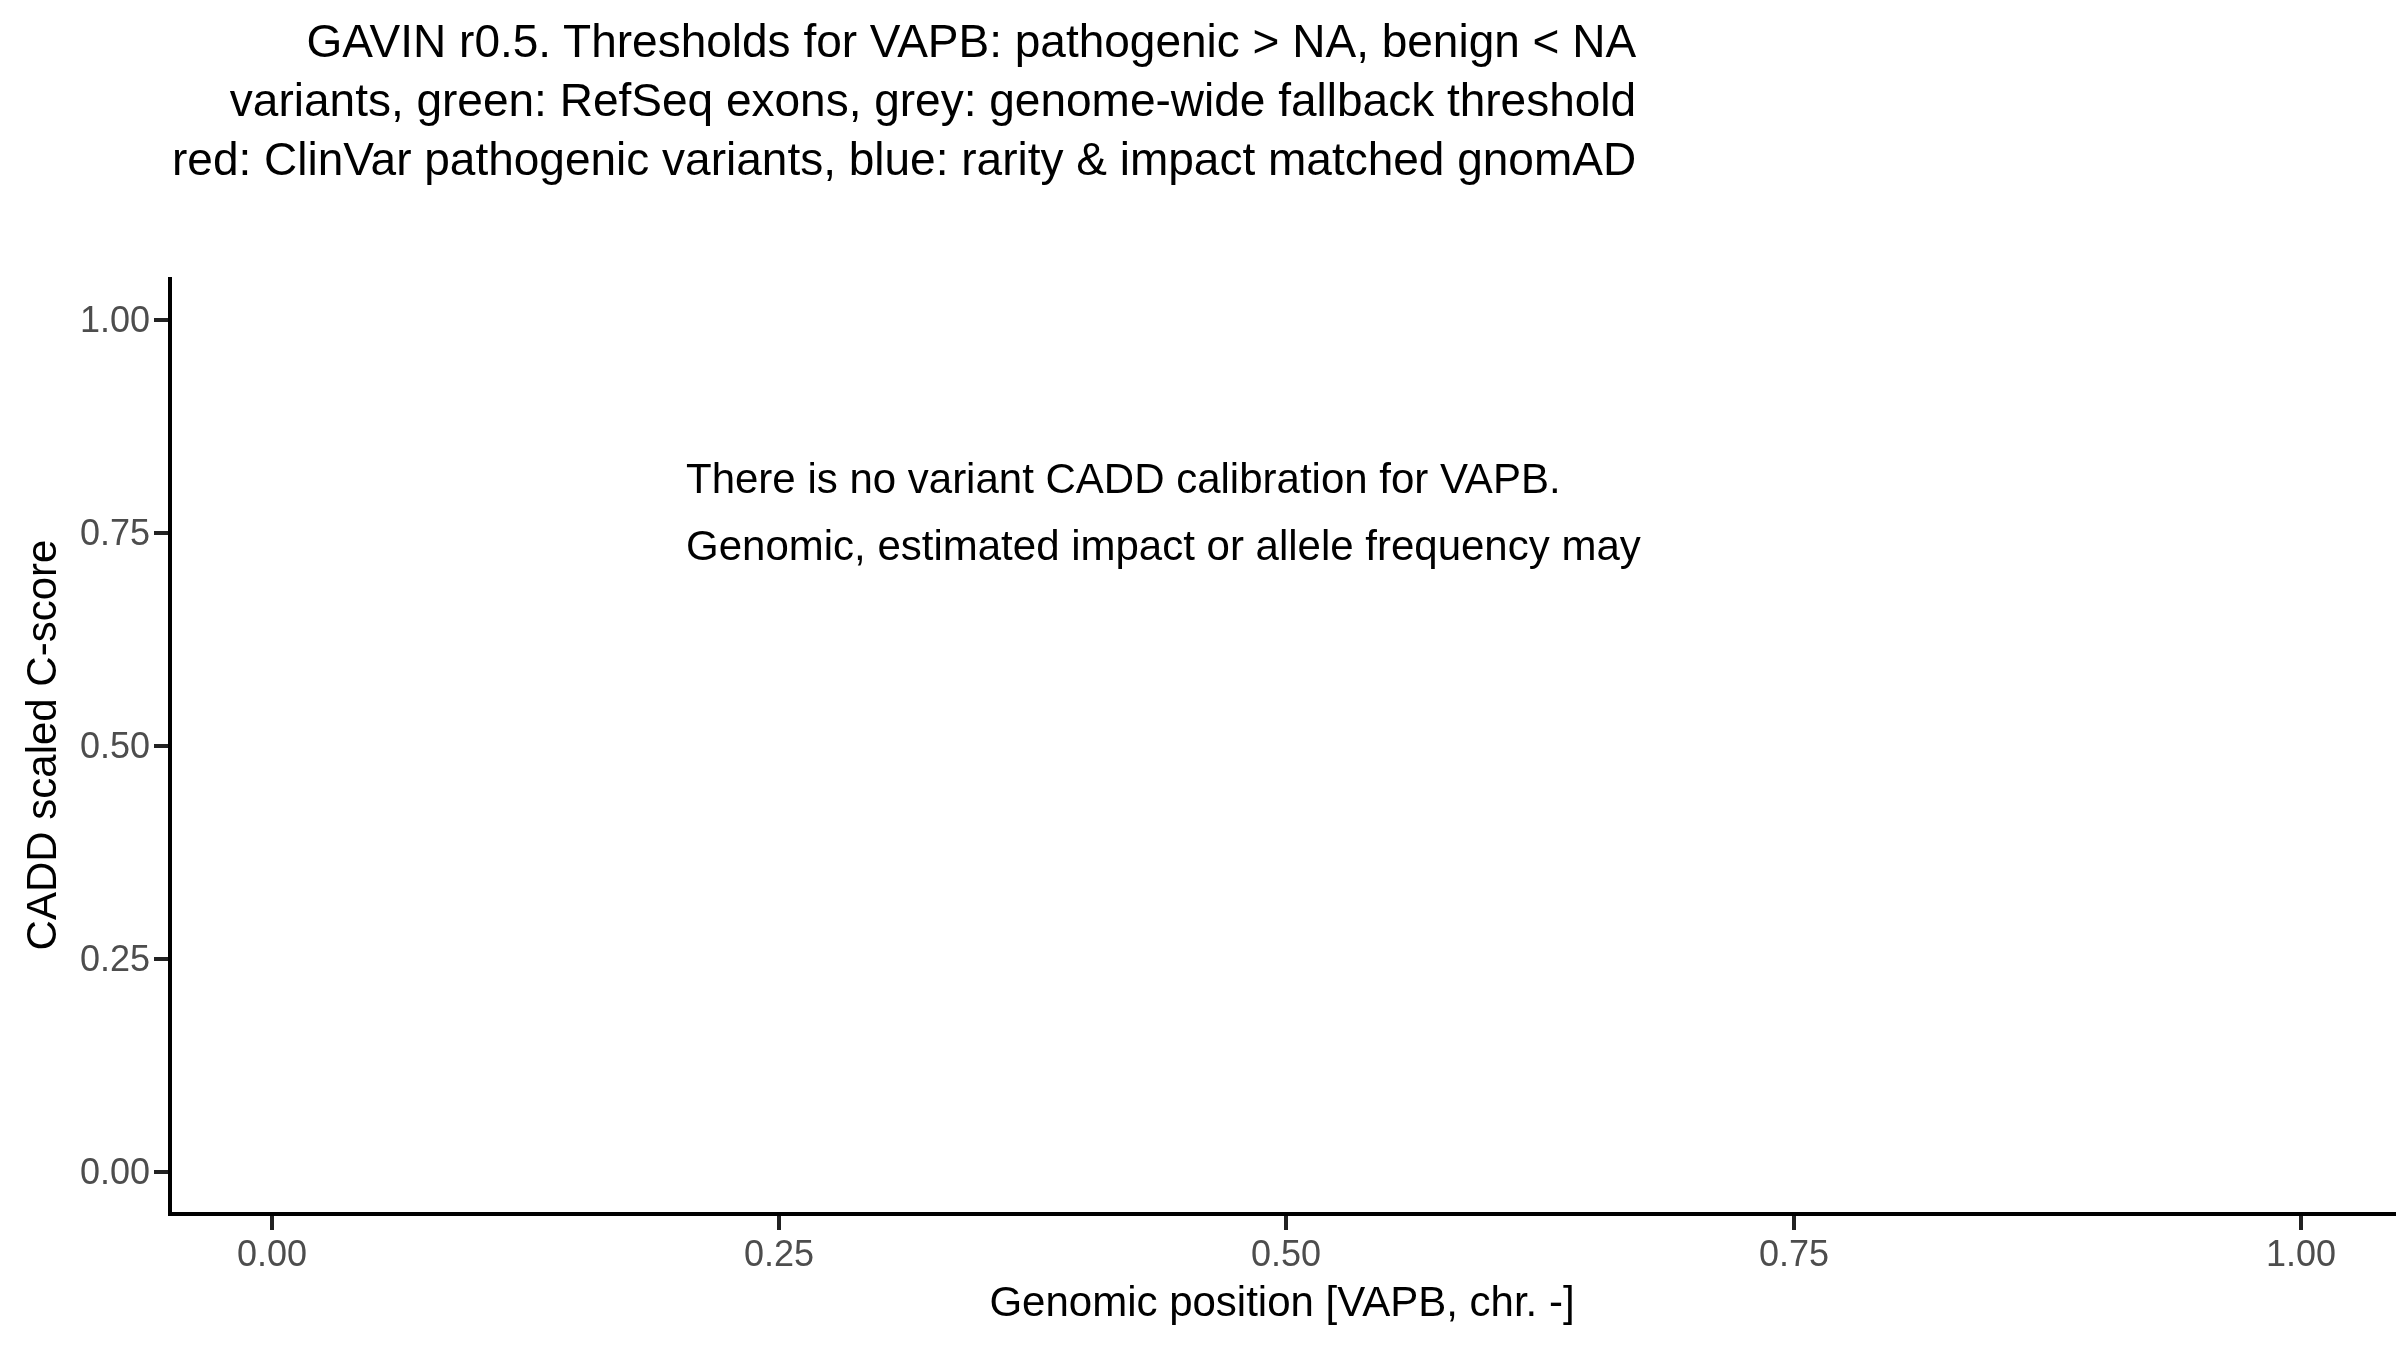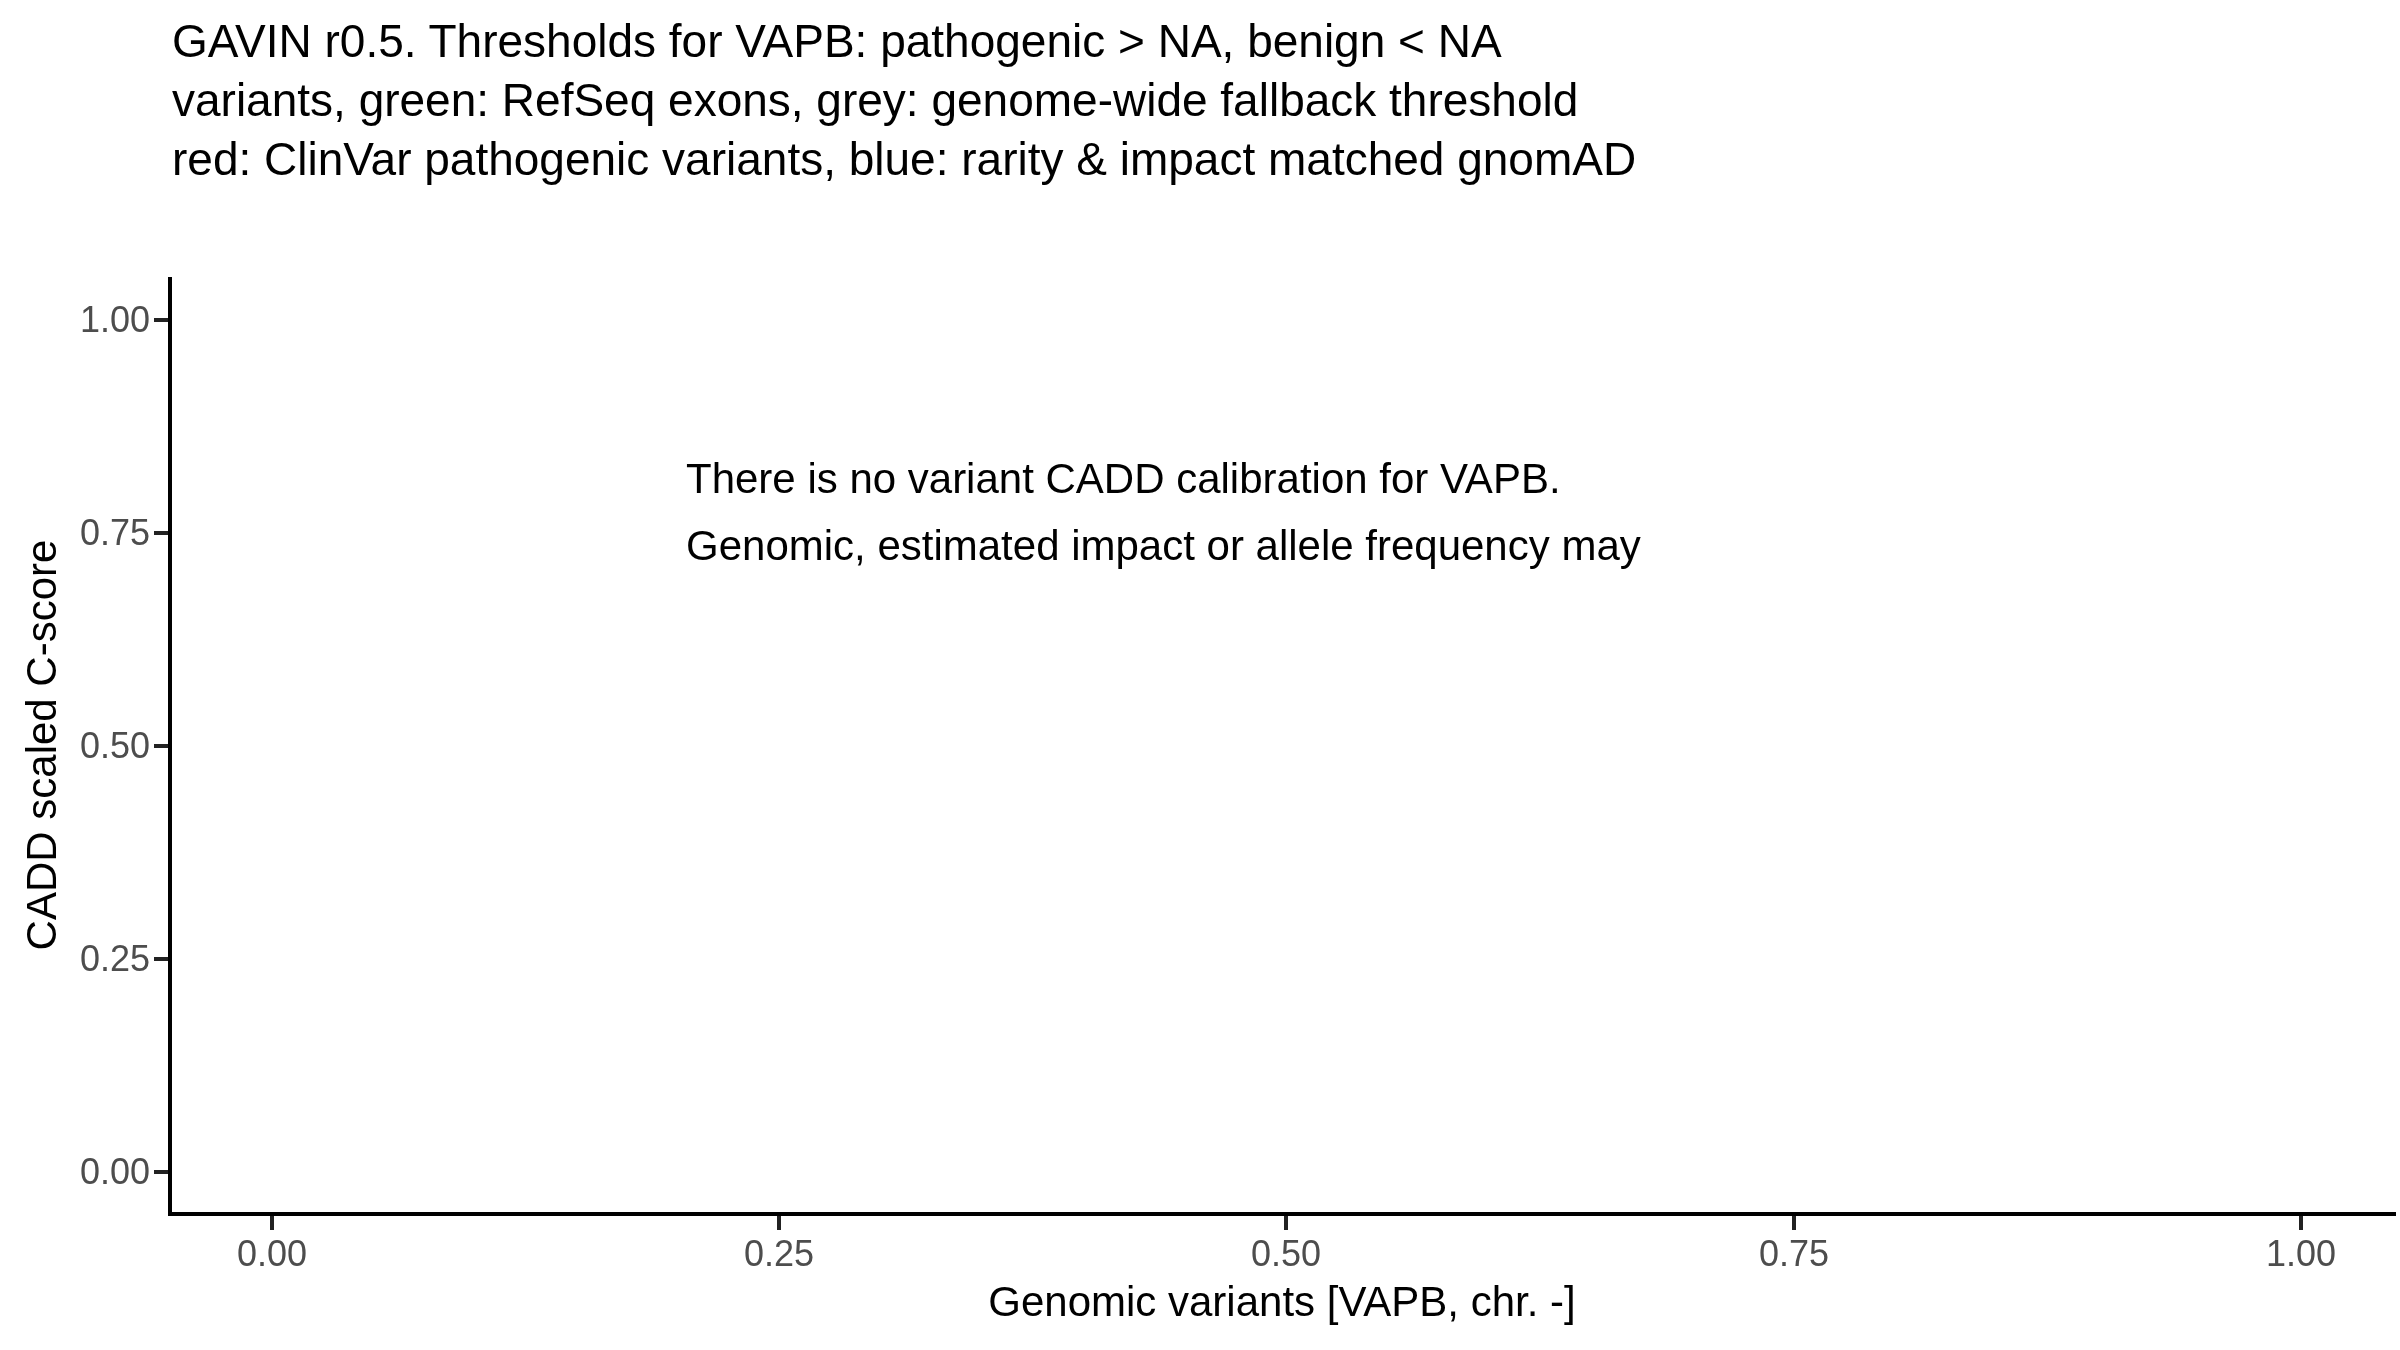--- a/index.html
+++ b/index.html
@@ -18,20 +18,21 @@
   }
   
   .title-block {
     position: absolute;
     left: 172px;
     top: 12px;
     font-size: 46px;
     line-height: 59px;
     color: #000000;
     white-space: nowrap;
+    text-align: right;
   }
   
   .axis-line-y {
     position: absolute;
     left: 168px;
     top: 277px;
     width: 4px;
     height: 939px;
     background: #000000;
   }
@@ -142,21 +143,21 @@
   <div class="xtick-mark" style="left:1284px"></div>
   <div class="xtick-mark" style="left:1792px"></div>
   <div class="xtick-mark" style="left:2299px"></div>
 
   <div class="xtick-label" style="left:192px">0.00</div>
   <div class="xtick-label" style="left:699px">0.25</div>
   <div class="xtick-label" style="left:1206px">0.50</div>
   <div class="xtick-label" style="left:1714px">0.75</div>
   <div class="xtick-label" style="left:2221px">1.00</div>
 
-  <div class="x-axis-title">Genomic variants [VAPB, chr. -]</div>
+  <div class="x-axis-title">Genomic position [VAPB, chr. -]</div>
   <div class="y-axis-title">CADD scaled C-score</div>
 
   <div class="annotation">
     <div>There is no variant CADD calibration for VAPB.</div>
     <div>Genomic, estimated impact or allele frequency may</div>
   </div>
 
 </div>
 
 </body></html>

